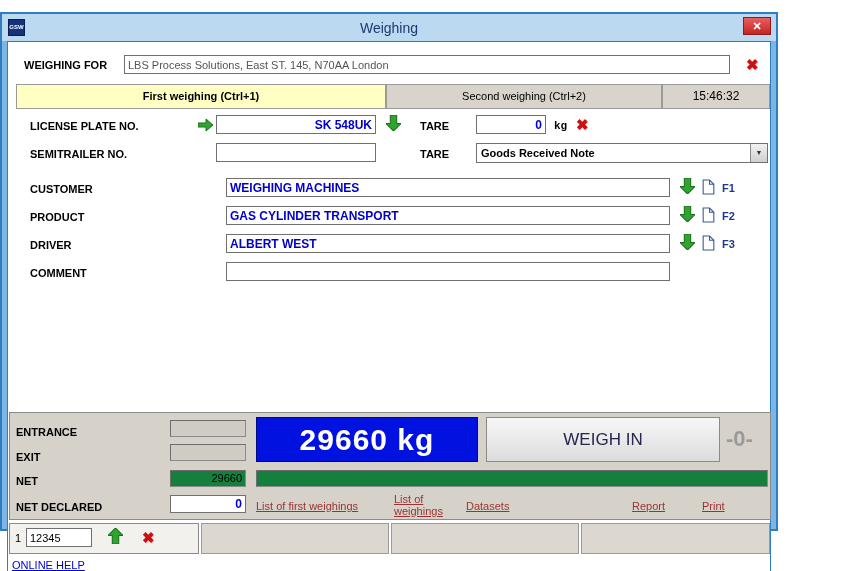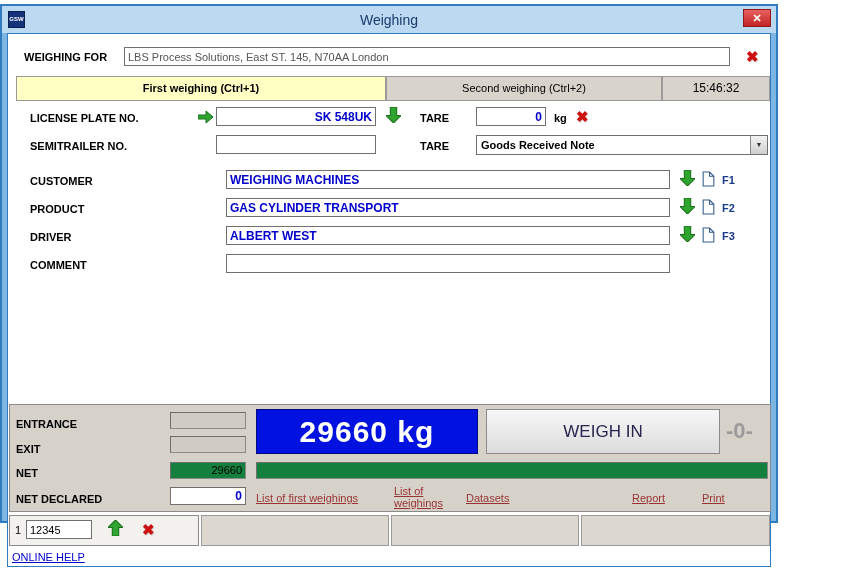--- a/index.html
+++ b/index.html
@@ -1,18 +1,18 @@
 <!DOCTYPE html>
 <html><head>
 <meta charset="utf-8">
 <style>
   * { box-sizing: border-box; margin: 0; padding: 0; }
   html,body { width: 844px; height: 571px; background: #ffffff; overflow: hidden;
               font-family: "Liberation Sans", sans-serif; }
-  .window { position: absolute; left: 0; top: 4px; width: 778px; height: 519px;
+  .window { position: absolute; left: 0; top: 12px; width: 778px; height: 519px;
             border: 2px solid #2f7cc0; background: #7db5e4; }
   .titlebar { position: absolute; left: 0; top: 0; width: 774px; height: 27px;
               background: #bcd9f2; }
   .app-icon { position: absolute; left: 6px; top: 5px; width: 17px; height: 17px;
               background: #15337a; border: 1px solid #0b1f4e; color: #fff; font-size: 6px;
               font-weight: bold; text-align: center; line-height: 15px; }
   .title { position: absolute; left: 0; right: 0; top: 6px; text-align: center;
            font-size: 14px; color: #1c3a6e; }
   .close-btn { position: absolute; right: 5px; top: 3px; width: 28px; height: 18px;
                background: linear-gradient(#e86060, #c22525); border: 1px solid #8f1a1a;
@@ -83,21 +83,21 @@
       </svg>
   </div>
   <input class="inp blue-val" style="left: 214px; top: 101px; width: 160px; text-align: right;" value="SK 548UK">
   <div class="arrow-btn" style="left:384px;top:101px;">
     <svg width="15" height="16" viewBox="0 0 14 15">
         <polygon points="4,0 10,0 10,8 14,8 7,15 0,8 4,8" fill="#2fa52f" stroke="#1a701a"></polygon>
       </svg>
   </div>
   <div class="abs lbl" style="left:418px;top:106px;">TARE</div>
   <input class="inp blue-val right" style="left: 474px; top: 101px; width: 70px;" value="0">
-  <div class="abs lbl" style="left:552px;top:106px;">kg</div>
+  <div class="abs lbl" style="left:552px;top:106px;font-family:Liberation Mono, monospace;">kg</div>
   <div class="redx" style="left:574px;top:103px;">✖</div>
 
   <div class="abs lbl" style="left:28px;top:134px;">SEMITRAILER NO.</div>
   <input class="inp" style="left: 214px; top: 129px; width: 160px;" value="">
   <div class="abs lbl" style="left:418px;top:134px;">TARE</div>
   <div class="select" style="left:474px;top:129px;width:292px;">
     <span>Goods Received Note</span>
     <div class="dd">▼</div>
   </div>
 

